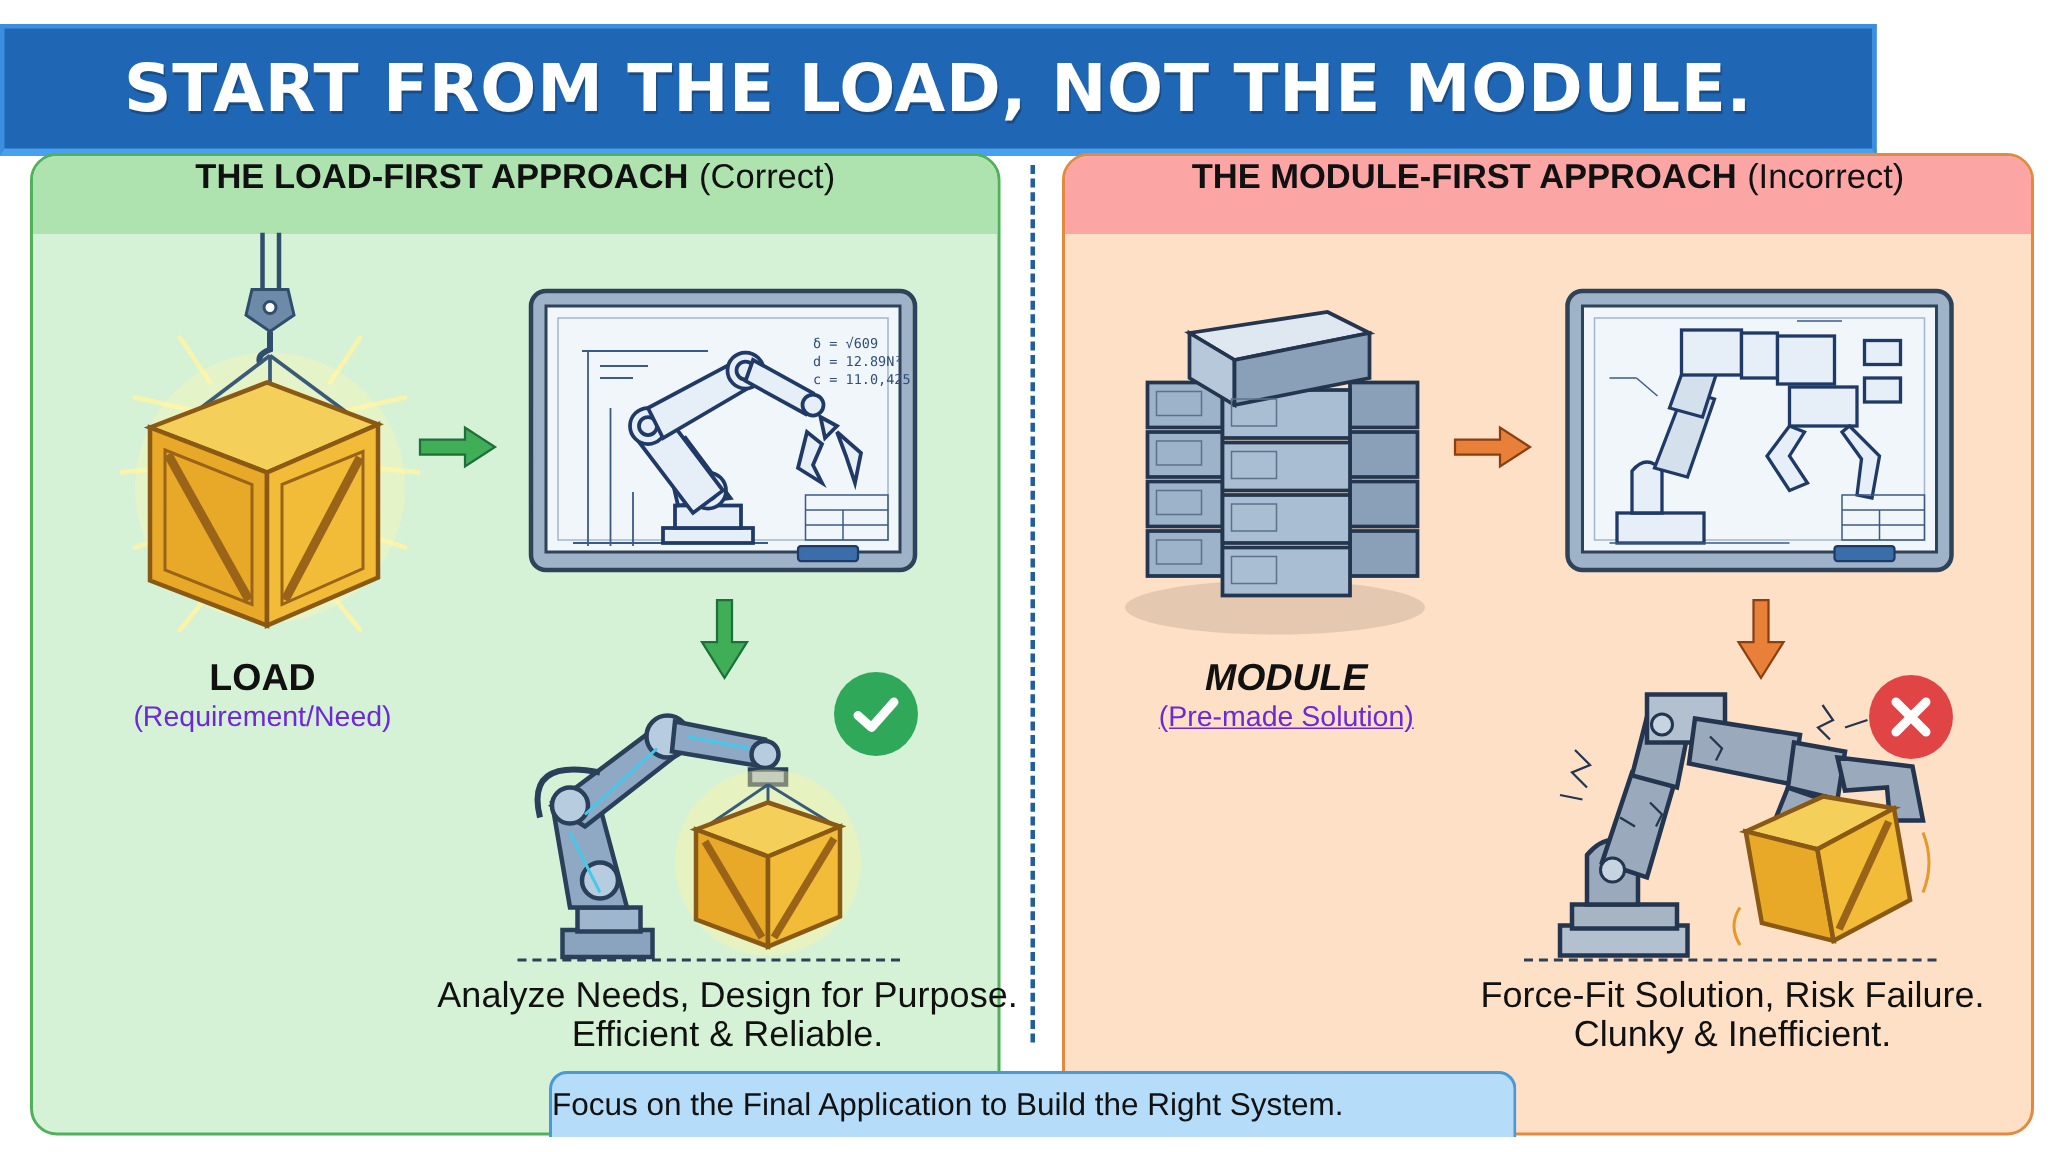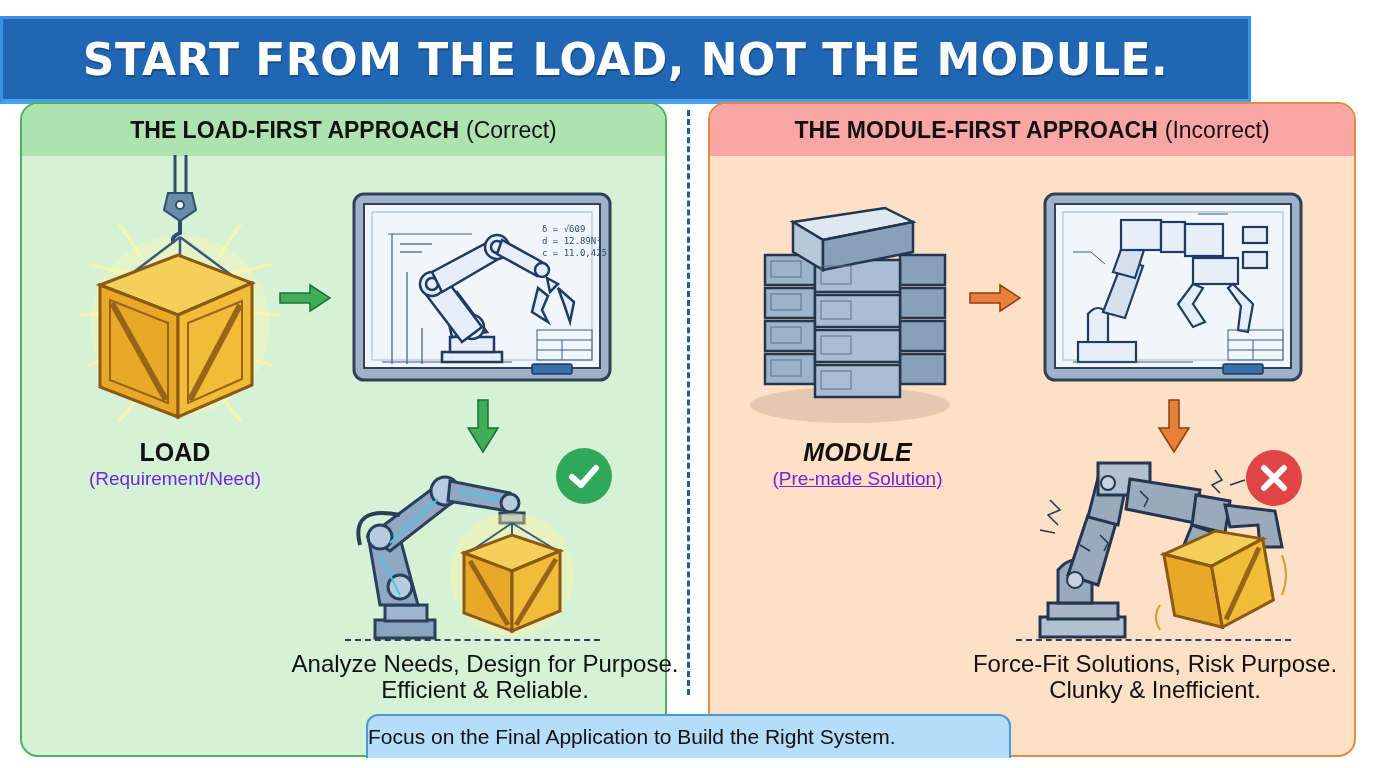--- a/index.html
+++ b/index.html
@@ -18,21 +18,21 @@
     text-shadow: 1px 2px 0 rgba(0,0,0,0.25);
   }
 
   
   .panel {
     position: absolute; top: 102px; height: 655px; border-radius: 18px; overflow: hidden;
   }
   .panel.left { left: 20px; width: 647px; background: #d6f2d6; border: 2px solid #4fb25a; }
   .panel.right { left: 708px; width: 648px; background: #fde0c6; border: 2px solid #e38a3e; }
   .panel .panel-head {
-    height: 52px; display: flex; align-items: center; justify-content: center;
+    height: 52px; display: flex; justify-content: center;
     font-size: 23px; color: #111;
   }
   .panel.left .panel-head { background: #aee3b0; }
   .panel.right .panel-head { background: #fca5a5; }
   .panel-head b { font-weight: bold; margin-right: 7px; }
   .panel-head span { font-weight: normal; }
 
   .divider {
     position: absolute; left: 687px; top: 110px; height: 585px; width: 0;
     border-left: 3px dashed #1f5f9e;
@@ -344,19 +344,19 @@
     <line x1="200" y1="165" x2="245" y2="100" stroke="#9a6418" stroke-width="5"></line>
   </g>
   <g stroke="#e39a2a" stroke-width="2" fill="none">
     <path d="M262 100 Q270 120 262 140"></path>
       <path d="M140 150 Q132 162 140 175"></path>
   </g>
 </svg>
 <div class="ground" style="left:1016px; top:639px; width:275px;"></div>
 
 <div class="abs summary" style="left:965px; top:651px; width:380px;">
-  <div>Force-Fit Solutions, Risk Purpose.</div>
+  <div>Force-Fit Solution, Risk Failure.</div>
   <div>Clunky &amp; Inefficient.</div>
 </div>
 
 <div class="footer-banner">
   <span>Focus on the Final Application to Build the Right System.</span>
 </div>
 
 </body></html>

